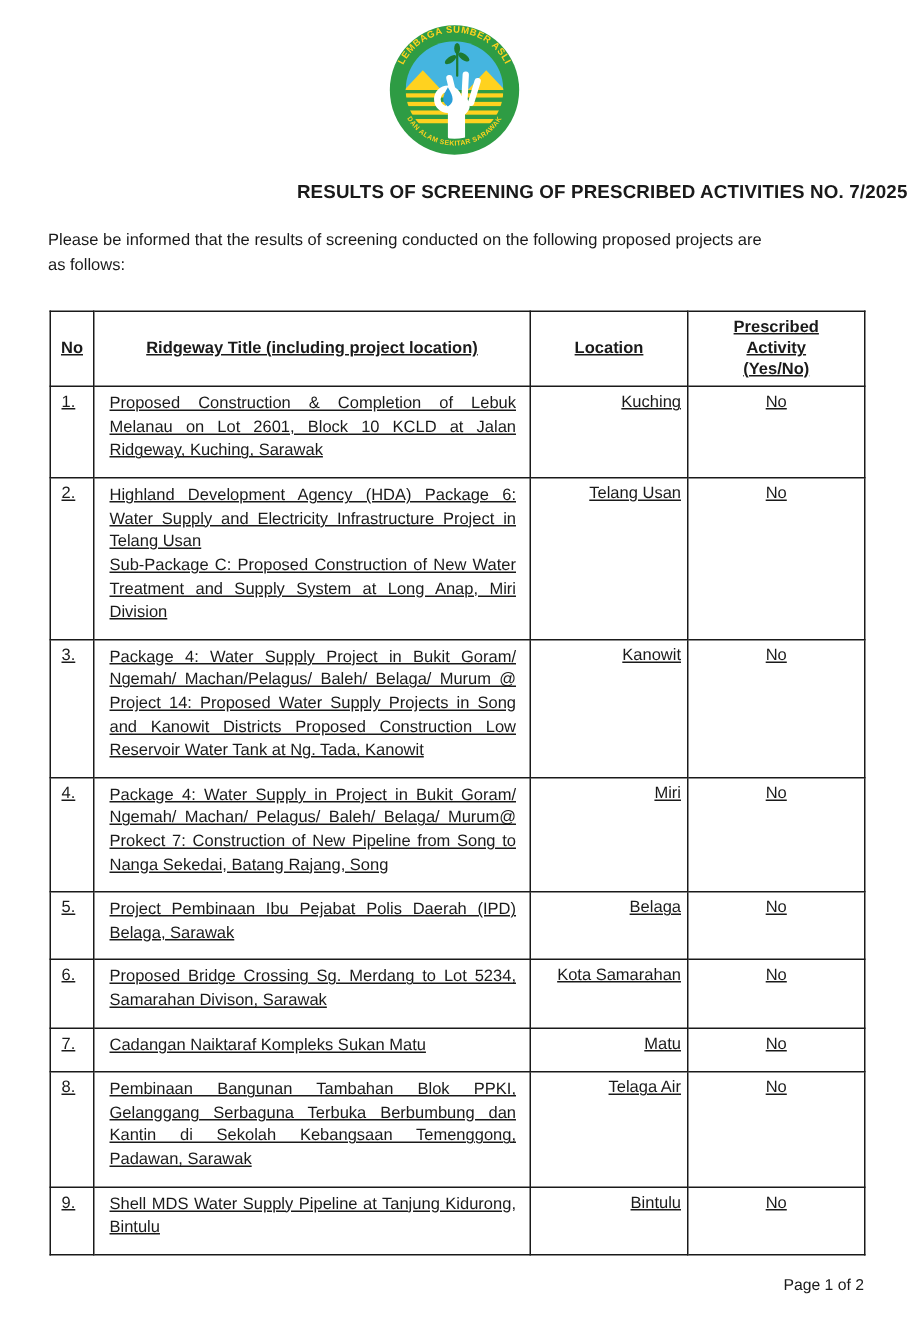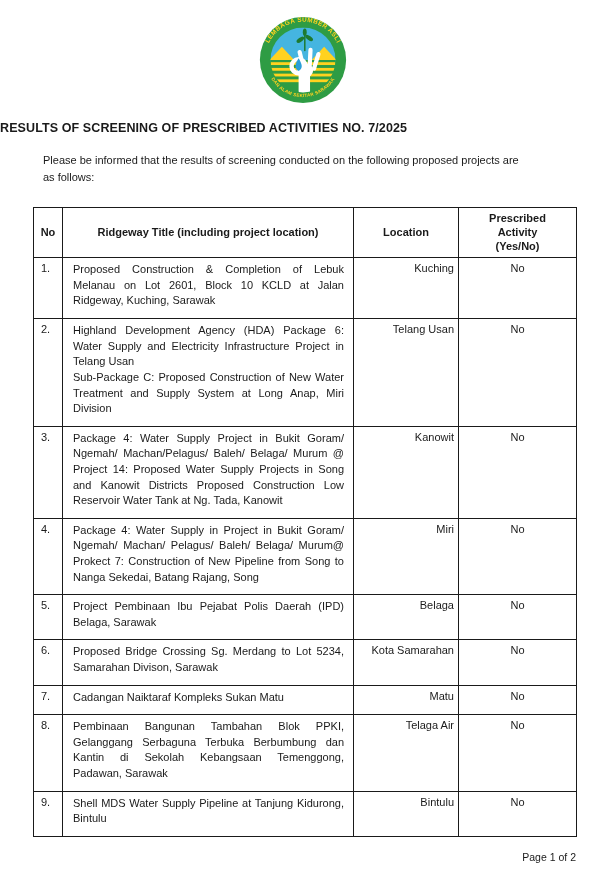--- a/index.html
+++ b/index.html
@@ -2,32 +2,32 @@
 <html><head>
 <meta charset="utf-8">
 <style>
   html,body { margin:0; padding:0; }
   body {
     width:605px; height:887px; background:#ffffff; overflow:hidden; position:relative;
     font-family:"Liberation Sans", sans-serif; color:#1a1a1a;
   }
   .logo-wrap { position:absolute; top:16px; left:0; right:0; text-align:center; }
   .doc-title {
-    position:absolute; top:121px; left:0; right:0; text-align:left;
+    position:absolute; top:121px; left:0; right:0; text-align:right;
     font-size:12.5px; font-weight:bold; letter-spacing:0.1px;
   }
   .intro {
-    position:absolute; top:152px; left:43px; width:545px;
+    position:absolute; top:152px; left:32px; width:545px;
     font-size:11px; line-height:1.5; white-space:pre-line;
   }
   table.results {
     position:absolute; top:207px; left:33px; width:543px;
     border-collapse:collapse; font-size:11px; table-layout:fixed;
   }
-  .results th, .results td { border:1px solid #1a1a1a; vertical-align:top; }
+  .results th, .results td { border:1px solid #1a1a1a; vertical-align:top;text-decoration:underline; }
   .results th {
     font-weight:bold; text-align:center; vertical-align:middle;
     padding:4px 3px; line-height:1.25; white-space:pre-line;
   }
   td.c-no    { text-align:left;   padding:4px 3px 4px 7px; }
   td.c-title { text-align:justify; padding:4px 9px 9px 10px; line-height:1.42; white-space:pre-line;margin-top:12px; }
   td.c-loc   { text-align:right; padding:4px 4px; }
   td.c-pa    { text-align:center; padding:4px 4px; }
   .footer {
     position:absolute; top:851px; right:29px; font-size:10.5px;margin-left:28px;

